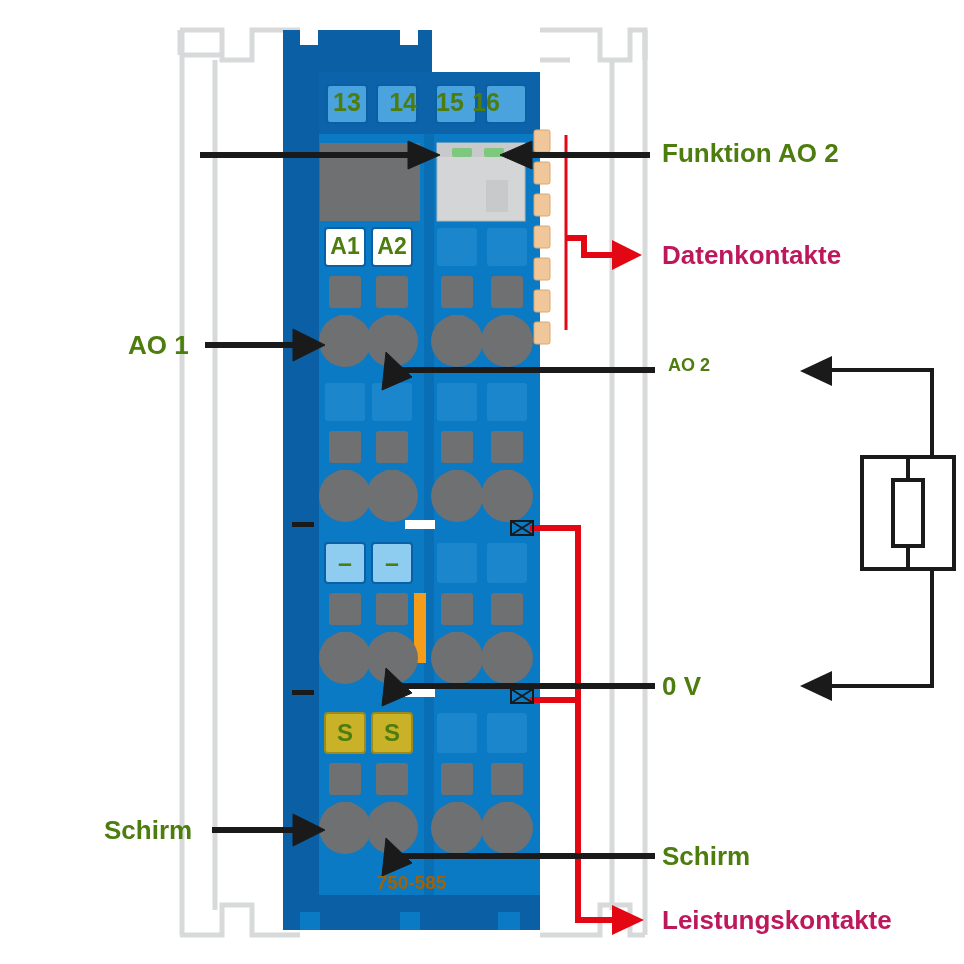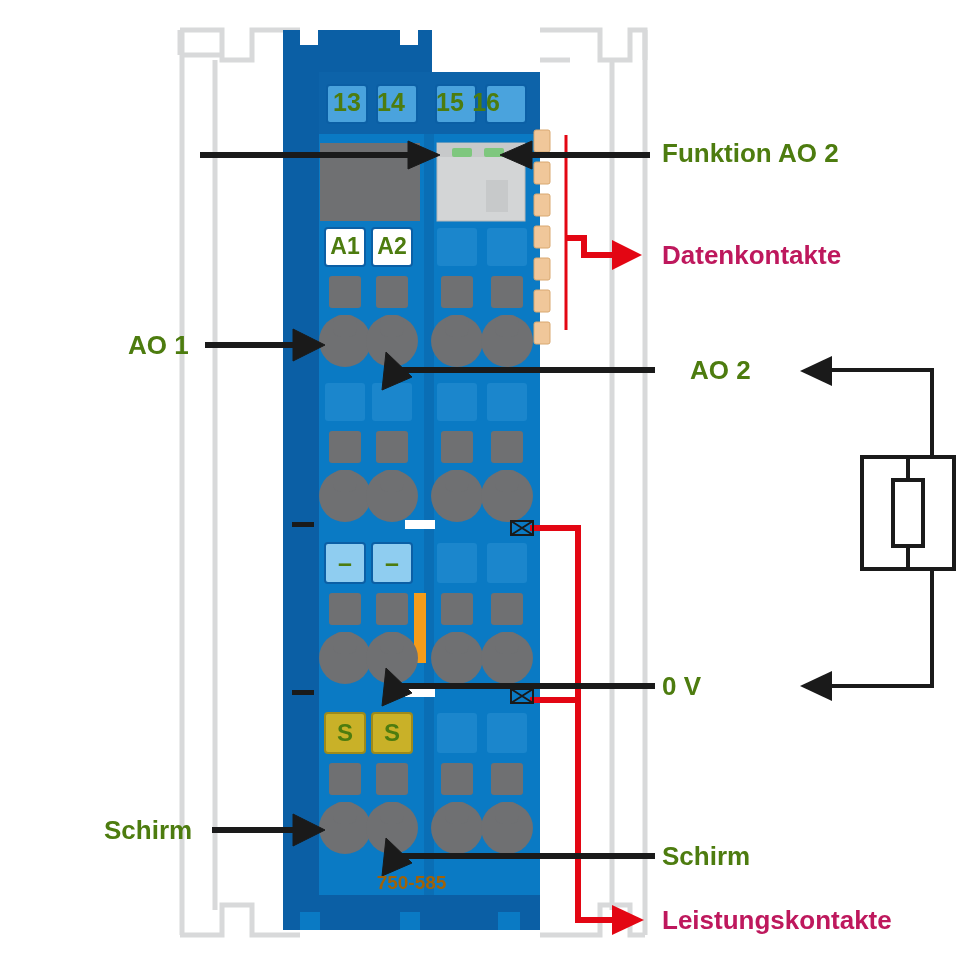--- a/index.html
+++ b/index.html
@@ -215,37 +215,37 @@
       <polygon points="832,671 800,686 832,701" fill="#1a1a1a" stroke="none"></polygon>
       <rect x="862" y="457" width="92" height="112" fill="#ffffff" stroke="#1a1a1a" stroke-width="4"></rect>
       <rect x="893" y="480" width="30" height="66" fill="#ffffff" stroke="#1a1a1a" stroke-width="4"></rect>
       <line x1="908" y1="457" x2="908" y2="480"></line>
       <line x1="908" y1="546" x2="908" y2="569"></line>
     </g>
 
   </svg>
 
   <div class="lbl" style="left:327px;top:88px;width:40px;text-align:center;font-size:25px;">13</div>
-  <div class="lbl" style="left:377px;top:88px;width:40px;text-align:left;font-size:25px;">14</div>
+  <div class="lbl" style="left:377px;top:88px;width:40px;text-align:right;font-size:25px;">14</div>
   <div class="lbl" style="left:436px;top:88px;width:40px;text-align:left;font-size:25px;">15</div>
   <div class="lbl" style="left:460px;top:88px;width:40px;text-align:right;font-size:25px;">16</div>
 
   <div class="lbl" style="left:325px;top:233px;width:40px;text-align:center;font-size:23px;">A1</div>
   <div class="lbl" style="left:372px;top:233px;width:40px;text-align:center;font-size:23px;">A2</div>
 
   <div class="lbl" style="left:325px;top:549px;width:40px;text-align:center;font-size:25px;">–</div>
   <div class="lbl" style="left:372px;top:549px;width:40px;text-align:center;font-size:25px;">–</div>
 
   <div class="lbl" style="left:325px;top:719px;width:40px;text-align:center;font-size:24px;">S</div>
   <div class="lbl" style="left:372px;top:719px;width:40px;text-align:center;font-size:24px;">S</div>
 
   <div class="lbl" style="left:283px;top:872px;width:257px;text-align:center;font-size:19px;color:#a16207;">750-585</div>
 
   <div class="lbl" style="left:662px;top:138px;font-size:26px;">Funktion AO 2</div>
   <div class="lbl lbl-red" style="left:662px;top:240px;font-size:26px;">Datenkontakte</div>
   <div class="lbl" style="left:128px;top:330px;font-size:26px;">AO 1</div>
-  <div class="lbl" style="left:690px;top:355px;font-size:26px;">AO 2</div>
+  <div class="lbl" style="left:668px;top:355px;font-size:18px;">AO 2</div>
   <div class="lbl" style="left:662px;top:671px;font-size:26px;">0 V</div>
   <div class="lbl" style="left:104px;top:815px;font-size:26px;">Schirm</div>
   <div class="lbl" style="left:662px;top:841px;font-size:26px;">Schirm</div>
   <div class="lbl lbl-red" style="left:662px;top:905px;font-size:26px;">Leistungskontakte</div>
 
 </div>
 
 </body></html>

